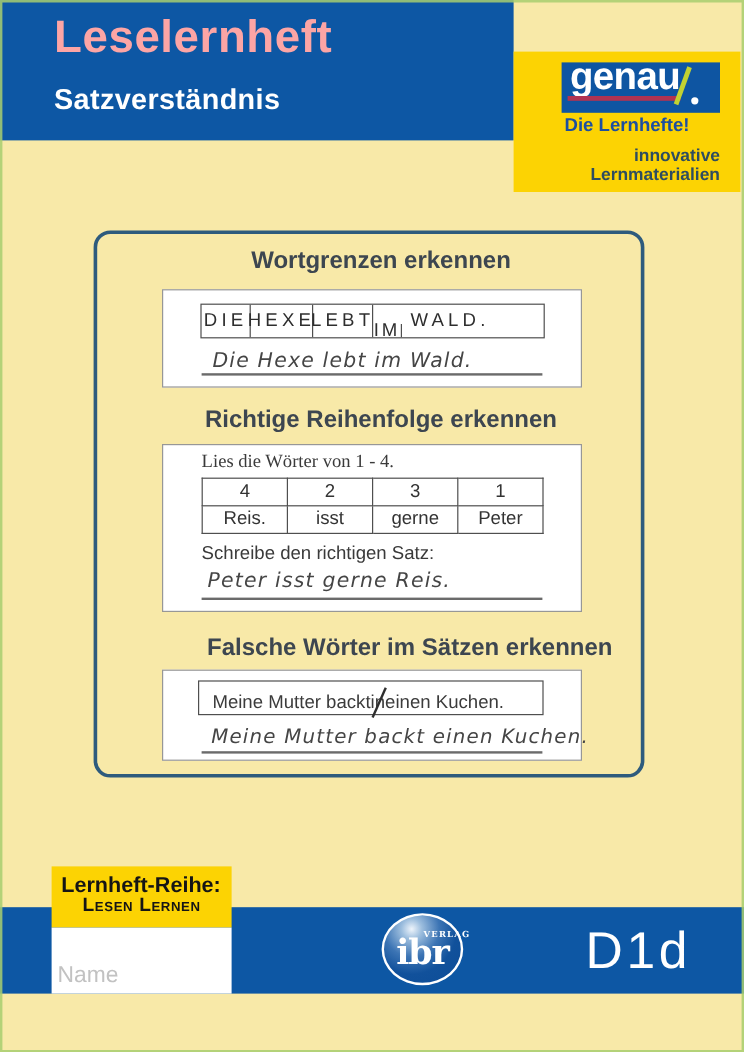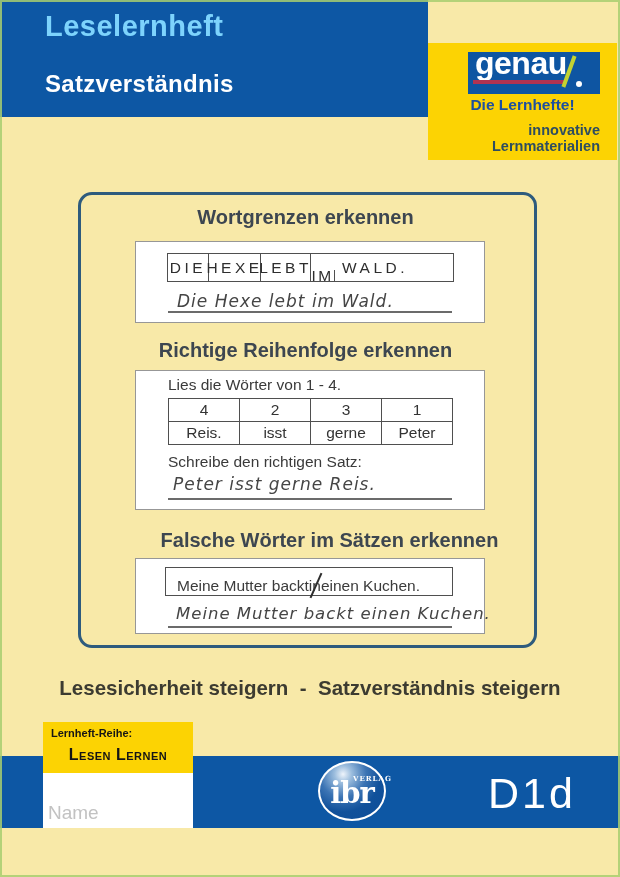--- a/index.html
+++ b/index.html
@@ -5,35 +5,35 @@
   html,body{margin:0;padding:0;background:#666;}
   .page{
     position:relative; width:620px; height:877px; margin:0 auto;
     background:#f8e9a8; overflow:hidden;
     font-family:"Liberation Sans", sans-serif;
   }
   .edge{position:absolute; inset:0; box-shadow:inset 0 0 0 2px rgba(168,206,112,.85); pointer-events:none; z-index:60;}
 
   
   .header-band{position:absolute; left:0; top:43; width:428px; height:117px; background:#0d57a4;}
-  .hdr-title{position:absolute; left:45px; top:10px; color:#7dd3fc; font-size:29px; font-weight:bold; letter-spacing:.5px;}
+  .hdr-title{position:absolute; left:45px; top:10px; color:#fca5a5; font-size:38px; font-weight:bold; letter-spacing:.5px;}
   .hdr-sub{position:absolute; left:45px; top:70px; color:#fff; font-size:24px; font-weight:bold; letter-spacing:.3px;}
 
   .brand-box{position:absolute; left:428px; top:43px; width:189px; height:117px; background:#fcd303;}
   .genau-rect{position:absolute; left:40px; top:9px; width:132px; height:42px; background:#0e55a2;}
   .genau-text{position:absolute; left:7px; top:-7px; color:#fff; font-size:32px; font-weight:bold; letter-spacing:-.5px;}
   .genau-bar{position:absolute; left:5px; top:28px; width:94px; height:4px; background:#b13352;}
   .genau-slash{position:absolute; left:99px; top:3px; width:4px; height:33px; background:#c2d232; transform:rotate(20deg);}
   .genau-dot{position:absolute; left:108px; top:29px; width:6px; height:6px; border-radius:50%; background:#fff;}
   .brand-tagline{position:absolute; left:0; top:53px; width:100%; text-align:center; color:#1d4fa0; font-size:15.5px; font-weight:bold;}
   .brand-sublines{position:absolute; right:17px; top:80px; text-align:right; color:#2e4d60; font-size:14.5px; font-weight:bold; line-height:15.5px;}
 
   
   .main-box{position:absolute; left:78px; top:192px; width:459px; height:456px; border:3.5px solid #2e5b7d; border-radius:14px; box-sizing:border-box;}
-  .sec-heading{position:absolute; left:76px; width:459px; text-align:center; color:#3d4650; font-size:20px; font-weight:bold;}
+  .sec-heading{position:absolute; left:88px; width:459px; text-align:center; color:#3d4650; font-size:20px; font-weight:bold;}
   .h-s1{top:206px;} .h-s2{top:339px;} .h-s3{top:529px;padding-left:24px;}
 
   .wbox{position:absolute; background:#fff; border:1.5px solid #979797; box-sizing:border-box;}
   .wbox1{left:135px; top:241px; width:350px; height:82px;}
   .wbox2{left:135px; top:370px; width:350px; height:140px;}
   .wbox3{left:135px; top:558px; width:350px; height:76px;}
 
   
   .strip{position:absolute; left:167px; top:253px; height:29px; display:flex; border:1.3px solid #4f4f4f; background:#fff; box-sizing:border-box; z-index:2;}
   .strip .cell{display:flex; align-items:center; justify-content:center; font-size:15.5px; letter-spacing:3.5px; color:#2e2e2e; border-right:1.3px solid #4f4f4f; box-sizing:border-box;}
@@ -47,37 +47,37 @@
   .hand1{left:177px; top:291px; font-size:17px;}
   .hand2{left:173px; top:474px; font-size:17px;}
   .hand3{left:176px; top:604px; font-size:16.5px;}
   .uline{position:absolute; height:1.5px; background:#6b6b6b; z-index:2;}
   .uline1{left:168px; top:311px; width:284px;}
   .uline2{left:168px; top:498px; width:284px;}
   .uline3{left:168px; top:626px; width:284px;}
 
   
   .instr{position:absolute; color:#3a3a3a; font-size:15.5px; z-index:2;}
-  .i-lies{left:168px; top:376px;}
+  .i-lies{left:168px; top:376px;font-family:Liberation Serif, serif;}
   .i-schreibe{left:168px; top:453px;}
   .word-table{position:absolute; left:168px; top:398px; width:285px; border-collapse:collapse; z-index:2; background:#fff;}
   .word-table td{border:1.3px solid #4f4f4f; width:25%; height:22px; text-align:center; font-size:15.5px; color:#333; padding:0;}
 
   
   .sentence-box{position:absolute; left:165px; top:567px; width:288px; height:29px; border:1.3px solid #4f4f4f; box-sizing:border-box; display:flex; align-items:flex-end; padding-left:11px; font-size:15.5px; color:#3b3b3b; background:#fff; z-index:2;}
   .crossed{position:relative; display:inline-block;}
   .cross-line{position:absolute; left:55%; top:-28%; width:1.8px; height:150%; background:#2e2e2e; transform:rotate(24deg); pointer-events:none;}
 
   
   .tagline{position:absolute; left:0; top:676px; width:620px; text-align:center; color:#3c3b31; font-size:20.5px; font-weight:bold; white-space:pre;}
 
   .bottom-band{position:absolute; left:0; top:756px; width:620px; height:72px; background:#0d57a4;}
 
   .series-box{position:absolute; left:43px; top:722px; width:150px; height:51px; background:#fcd303; z-index:3;}
-  .series-label{position:absolute; left:8px; top:5px; font-size:11px; font-weight:bold; color:#151515;text-align:center;}
+  .series-label{position:absolute; left:8px; top:5px; font-size:18px; font-weight:bold; color:#151515;text-align:center;}
   .series-name{position:absolute; left:0; top:24px; width:100%; text-align:center; font-size:16px; font-weight:bold; color:#151515; font-variant:small-caps; letter-spacing:.5px;}
 
   .name-box{position:absolute; left:43px; top:773px; width:150px; height:55px; background:#fff; z-index:3;}
   .name-input{position:absolute; left:3px; bottom:3px; width:140px; border:none; outline:none; background:transparent; font-family:"Liberation Sans", sans-serif; font-size:19px; color:#8a8a8a;}
   .name-input::placeholder{color:#c2c2c2; opacity:1;}
 
   .ibr-logo{position:absolute; left:318px; top:761px; width:68px; height:60px; border-radius:50%; border:2.5px solid #fff; box-sizing:border-box;
     background:radial-gradient(circle at 36% 20%, #eef4fb 0%, #9dbede 14%, #3c74b4 38%, #11519b 62%, #0c4c97 100%); z-index:4;}
   .ibr-verlag{position:absolute; left:33px; top:11px; color:#fff; font-family:"DejaVu Serif", serif; font-size:7px; letter-spacing:1px; font-weight:bold;}
   .ibr-text{position:absolute; left:0; top:13px; width:100%; text-align:center; color:#fff; font-family:"DejaVu Serif", serif; font-size:29px; font-weight:bold; letter-spacing:-1px;}
@@ -152,21 +152,20 @@
     <span>Meine Mutter backt </span>
     <span class="crossed">
       <span>in</span>
       <span class="cross-line"></span>
     </span>
     <span> einen Kuchen.</span>
   </div>
   <div class="hand hand3">Meine Mutter backt einen Kuchen.</div>
   <div class="uline uline3"></div>
 
-  <div class="tagline">Lesesicherheit steigern  -  Satzverständnis steigern</div>
 
   <div class="bottom-band"></div>
 
   <div class="series-box">
     <div class="series-label">Lernheft-Reihe:</div>
     <div class="series-name">Lesen Lernen</div>
   </div>
 
   <div class="name-box">
     <input class="name-input" type="text" placeholder="Name" style="">

